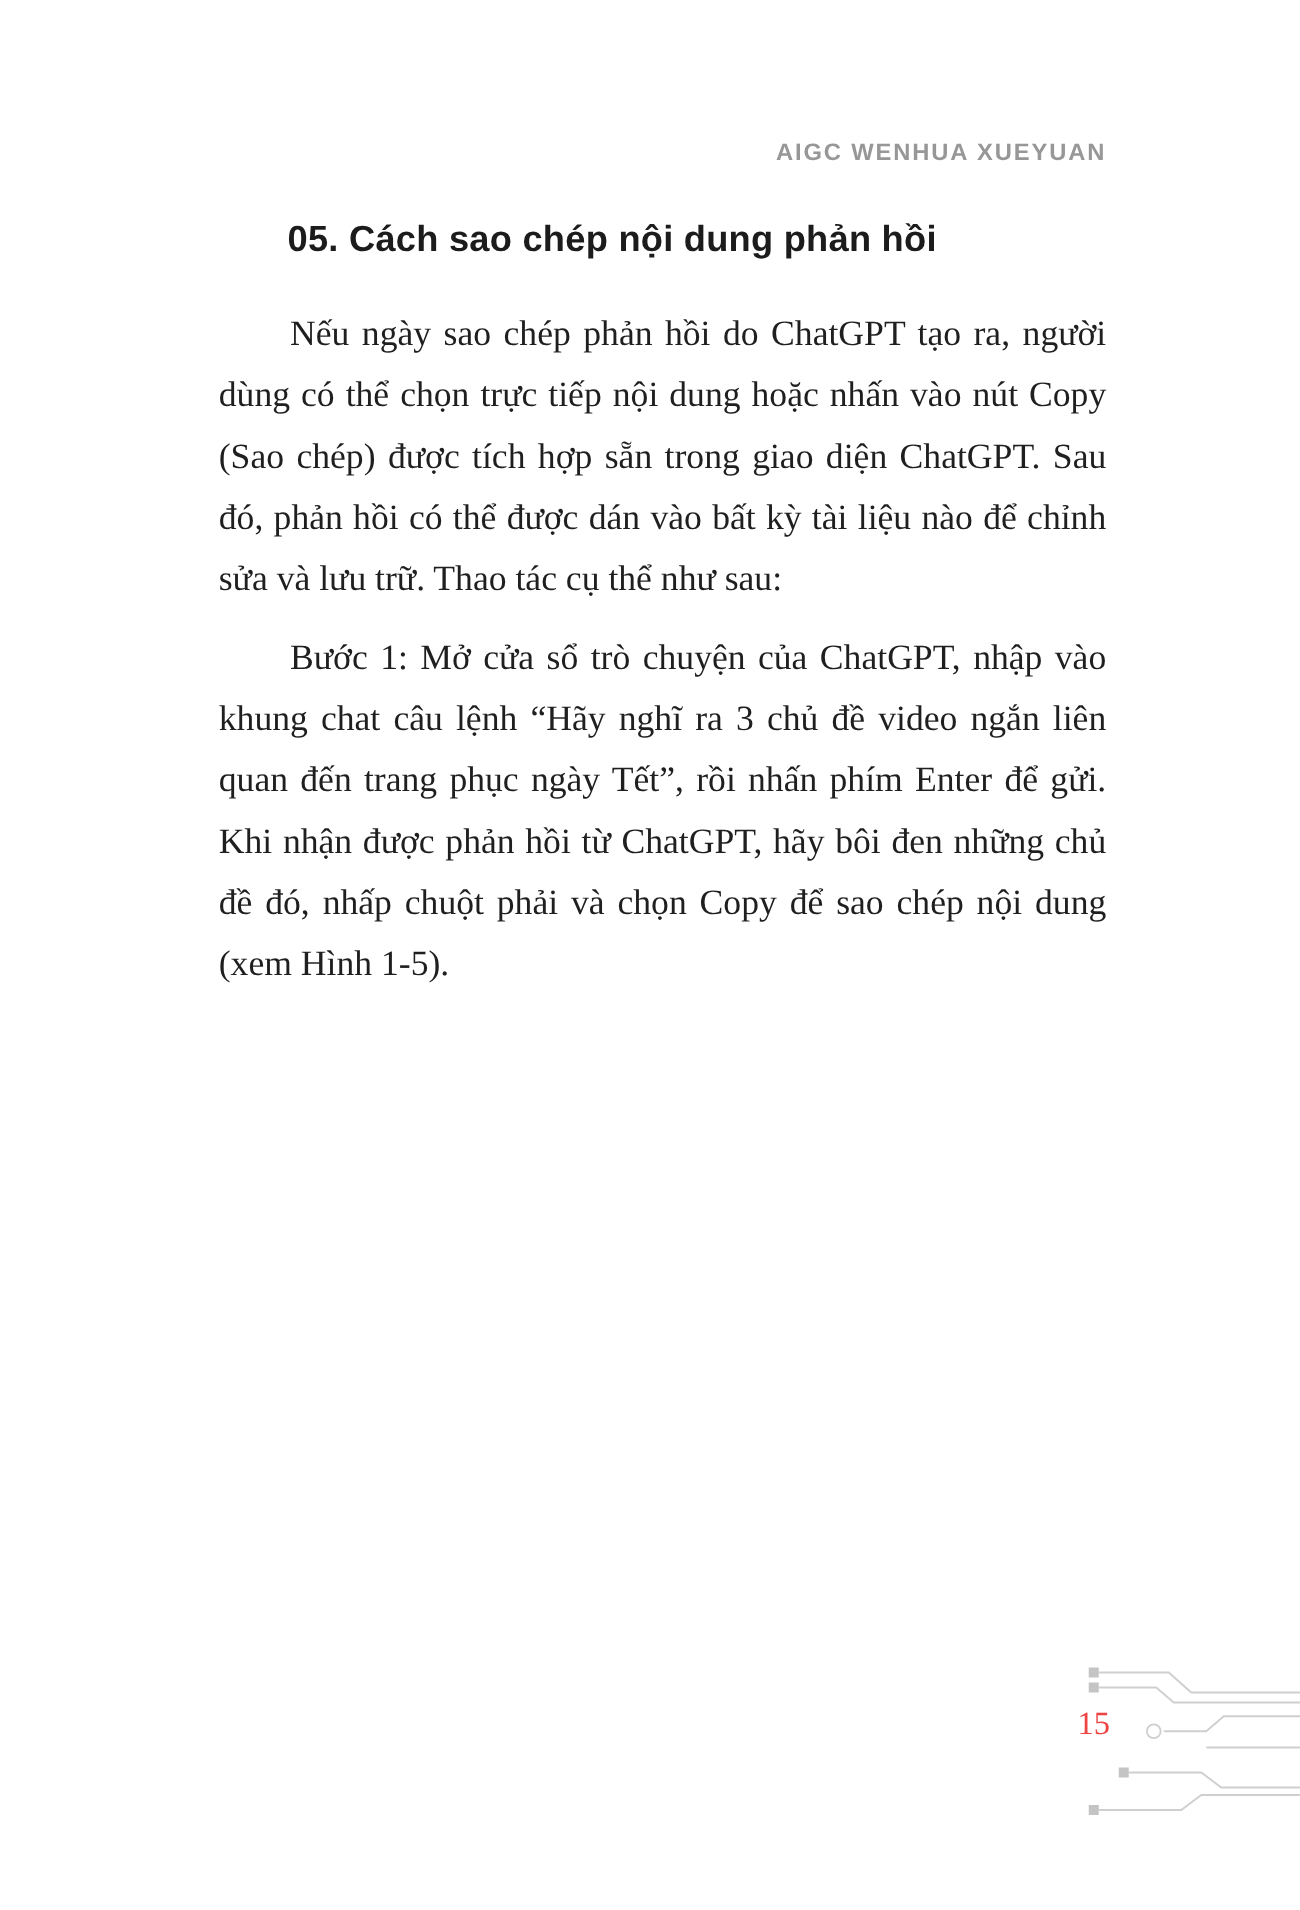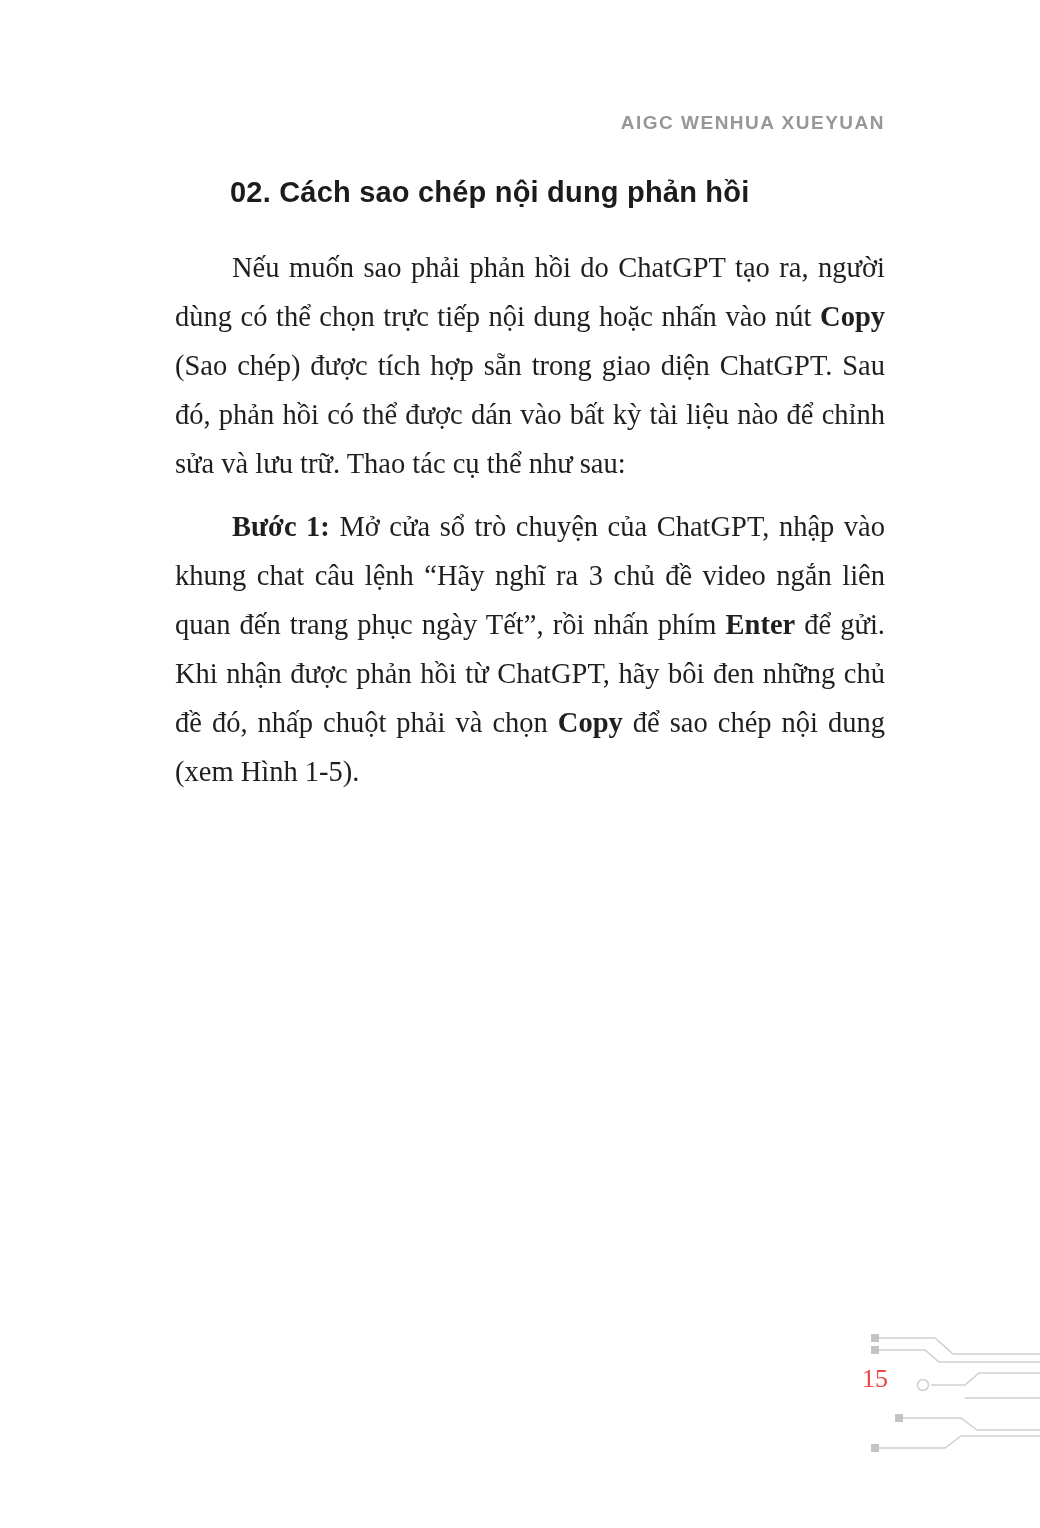--- a/index.html
+++ b/index.html
@@ -44,21 +44,21 @@
 
   .para {
     margin: 0 0 14px 0;
     font-size: 28.5px;
     line-height: 49px;
     text-align: justify;
     text-indent: 57px;
     color: #1f1f1f;
   }
 
-  .bold { font-weight: bold; }
+  .bold { font-weight: normal; }
 
   .page-number {
     position: absolute;
     top: 1364px;
     right: 152px;
     font-size: 26px;
     color: #ef4444;
   }
 
   .circuit-decoration {
@@ -71,24 +71,24 @@
 </style>
 </head>
 <body>
 
 <div class="page">
 
   <div class="running-header">AIGC WENHUA XUEYUAN</div>
 
   <div class="content">
 
-    <h1 class="section-heading">02. Cách sao chép nội dung phản hồi</h1>
+    <h1 class="section-heading">05. Cách sao chép nội dung phản hồi</h1>
 
     <p class="para">
-      <span>Nếu muốn sao phải phản hồi do ChatGPT tạo ra, người dùng có thể chọn trực tiếp nội dung hoặc nhấn vào nút </span><span class="bold">Copy</span><span> (Sao chép) được tích hợp sẵn trong giao diện ChatGPT. Sau đó, phản hồi có thể được dán vào bất kỳ tài liệu nào để chỉnh sửa và lưu trữ. Thao tác cụ thể như sau:</span>
+      <span>Nếu ngày sao chép phản hồi do ChatGPT tạo ra, người dùng có thể chọn trực tiếp nội dung hoặc nhấn vào nút </span><span class="bold">Copy</span><span> (Sao chép) được tích hợp sẵn trong giao diện ChatGPT. Sau đó, phản hồi có thể được dán vào bất kỳ tài liệu nào để chỉnh sửa và lưu trữ. Thao tác cụ thể như sau:</span>
     </p>
 
     <p class="para">
       <span class="bold">Bước 1:</span><span> Mở cửa sổ trò chuyện của ChatGPT, nhập vào khung chat câu lệnh “Hãy nghĩ ra 3 chủ đề video ngắn liên quan đến trang phục ngày Tết”, rồi nhấn phím </span><span class="bold">Enter</span><span> để gửi. Khi nhận được phản hồi từ ChatGPT, hãy bôi đen những chủ đề đó, nhấp chuột phải và chọn </span><span class="bold">Copy</span><span> để sao chép nội dung (xem Hình 1-5).</span>
     </p>
 
   </div>
 
   <div class="page-number">15</div>
 

